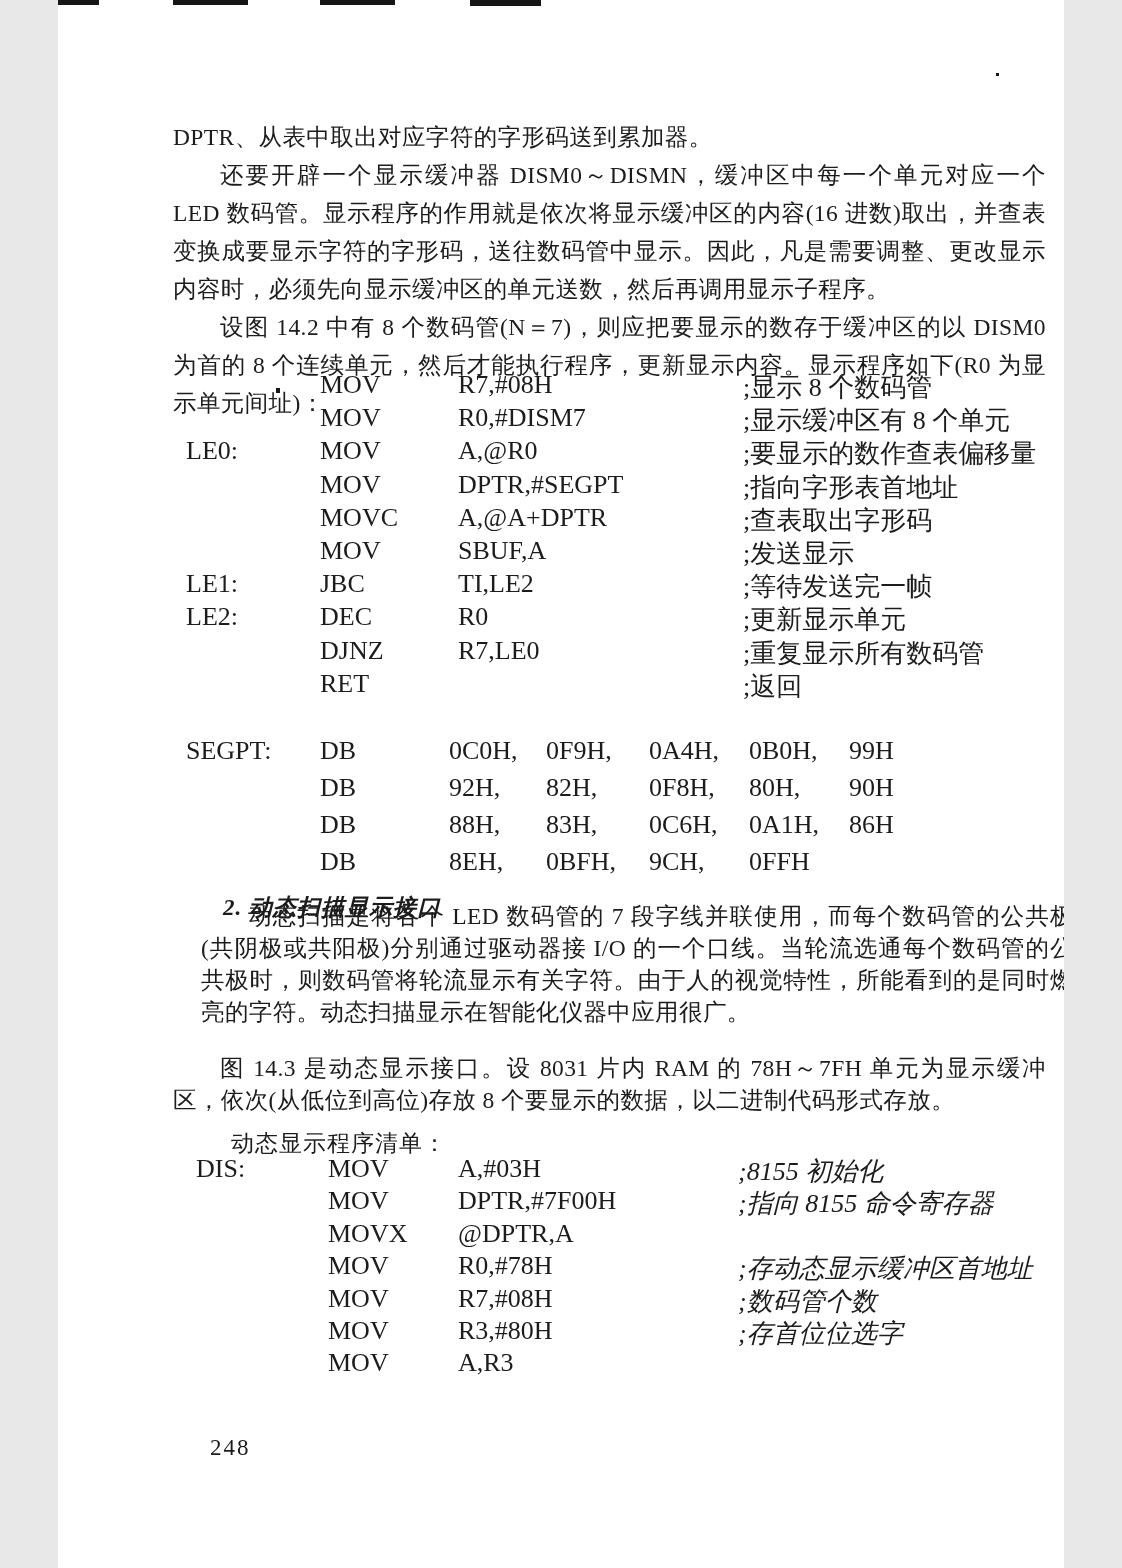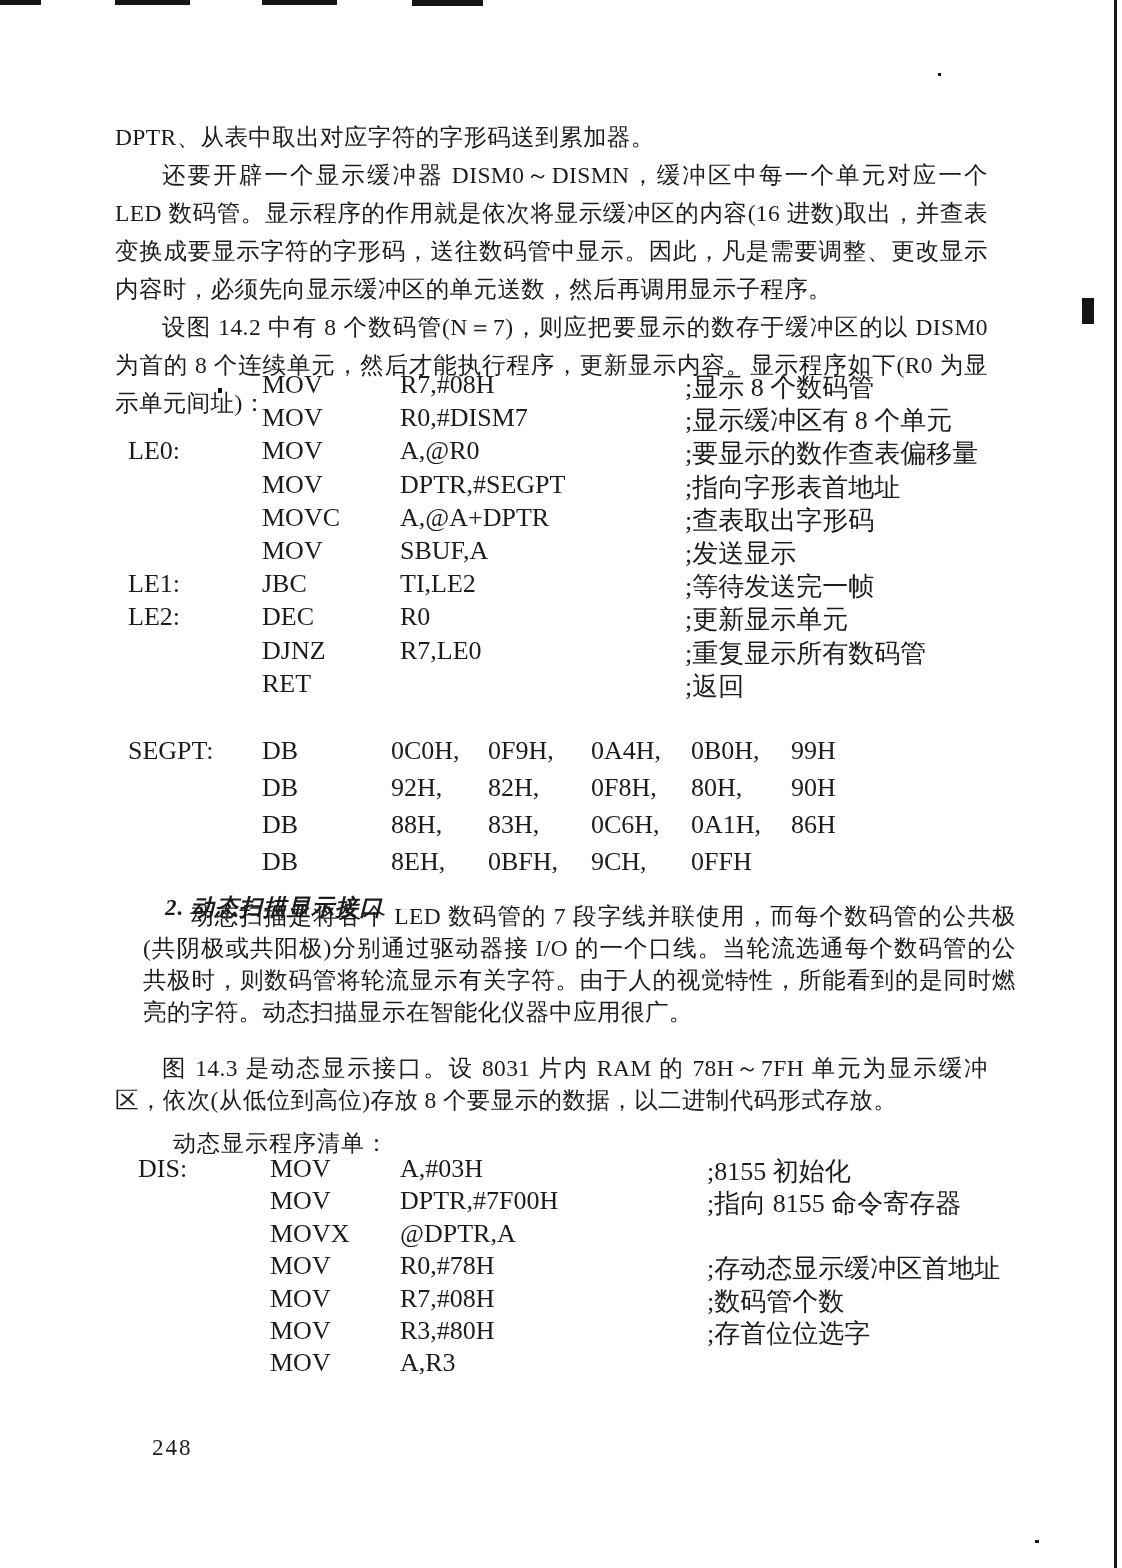--- a/index.html
+++ b/index.html
@@ -1,18 +1,18 @@
 <!DOCTYPE html>
 <html><head>
 <meta charset="utf-8">
 <style>
   html,body{margin:0;padding:0;background:#e8e8e8;}
   .page{
     position:relative;
-    width:1122px;height:1568px;
+    width:1006px;height:1568px;
     margin:0 auto;
     background:#ffffff;
     overflow:hidden;
     font-family:"Liberation Serif","DejaVu Serif",serif;
     color:#1c1c1c;
   }
   
   .mark{position:absolute;background:#161616;}
   
   .textcol{position:absolute;left:115px;width:873px;}
@@ -39,21 +39,21 @@
   .code-line{position:relative;height:33.2px;}
   .codeblock.prog2 .code-line{height:32.4px;}
   .dbblock .code-line{height:37px;}
   .c{position:absolute;top:0;white-space:pre;}
   .c-label{left:13px;}
   .prog2 .c-label{left:23px;}
   .c-op{left:147px;}
   .prog2 .c-op{left:155px;}
   .c-operand{left:285px;}
   .c-comment{left:570px;}
-  .prog2 .c-comment{left:592px;}
+  .prog2 .c-comment{left:565px;font-style:italic;}
   .dbv0{left:276px;} .dbv1{left:373px;text-align:center;} .dbv2{left:476px;} .dbv3{left:576px;} .dbv4{left:676px;}
   .pageno{
     position:absolute;left:152px;top:1435px;
     font-size:23px;letter-spacing:2px;margin:0;
   }
 </style>
 </head>
 <body>
 
 <div class="page">

